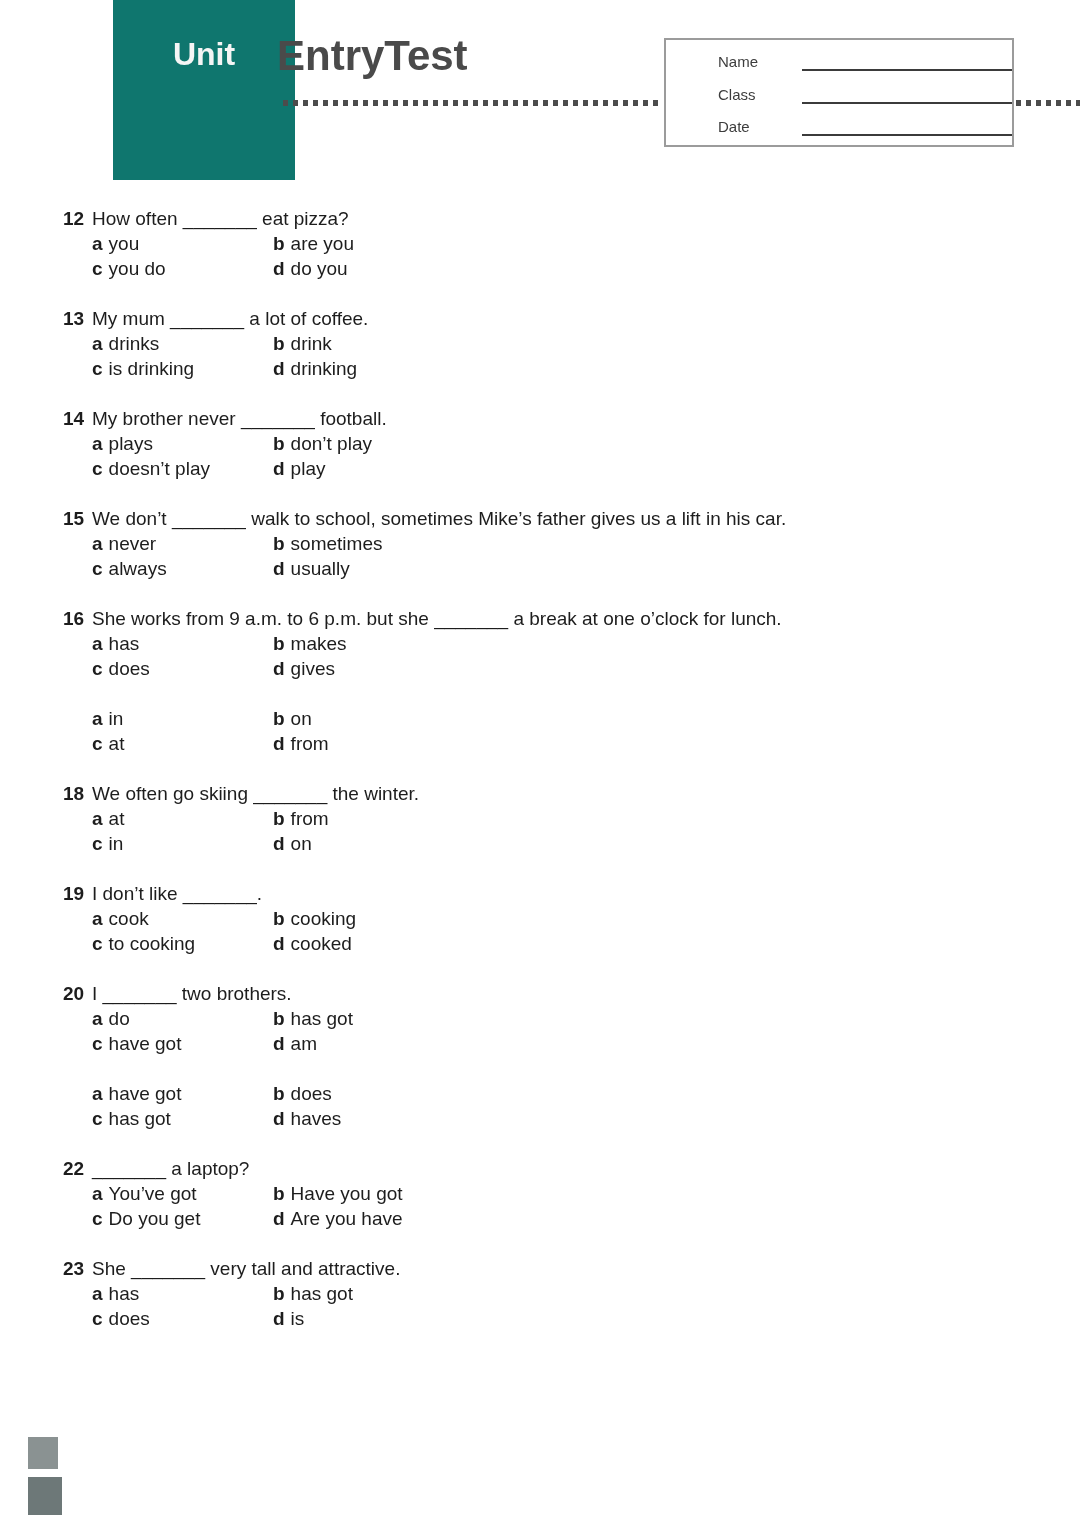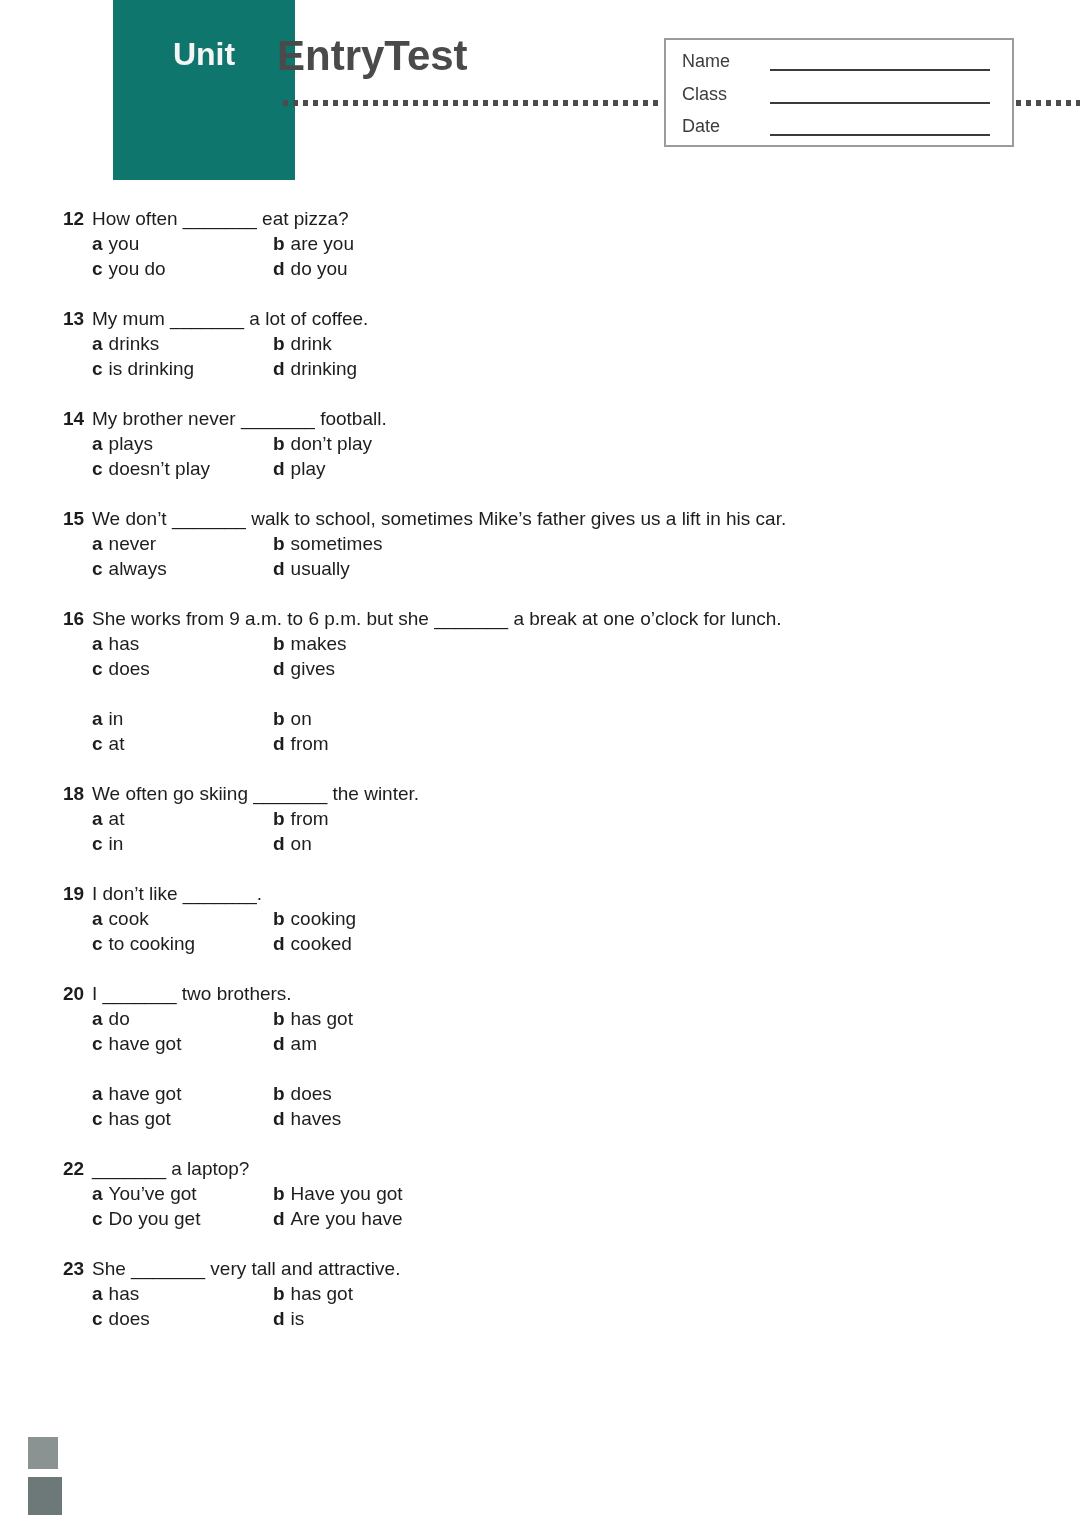--- a/index.html
+++ b/index.html
@@ -37,21 +37,21 @@
   .dots-right { left: 1016px; width: 64px; }
 
   .name-box {
     position: absolute; left: 664px; top: 38px;
     width: 350px; height: 109px; box-sizing: border-box;
     border: 2px solid #9b9b9b; background: #ffffff;
     padding: 10px 0 9px 16px;
     display: flex; flex-direction: column; justify-content: space-between;
   }
   .nb-row { display: flex; align-items: flex-end; }
-  .nb-label { width: 88px; font-size: 18px; line-height: 19px; color: #3d3d3d; }
+  .nb-label { width: 88px; font-size: 15px; line-height: 19px; color: #3d3d3d; margin-left: 36px; }
   .nb-line { width: 220px; height: 19px; border-bottom: 2px solid #3b3b3b; }
 
   
   #questions { position: absolute; left: 0; top: 206px; width: 1080px; }
   .q { margin: 0 0 25px 0; }
   .row {
     position: relative; padding-left: 92px;
     font-size: 19px; line-height: 25px; color: #1d1d1d;
   }
   .num { position: absolute; left: 63px; top: 0; font-weight: bold; }

